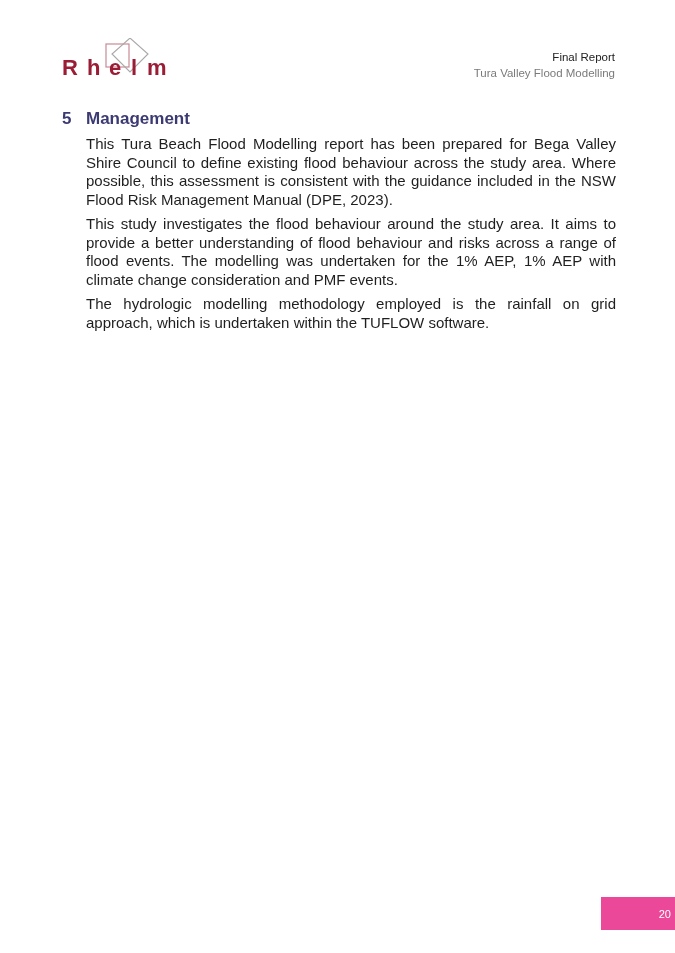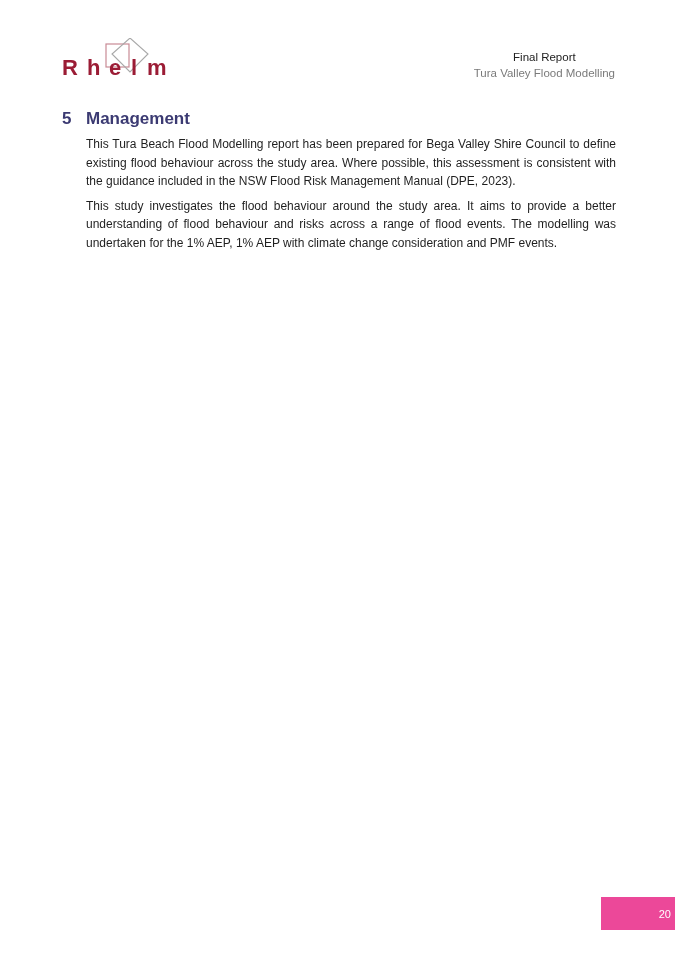--- a/index.html
+++ b/index.html
@@ -20,21 +20,21 @@
       left: 62px;
       top: 38px;
       width: 120px;
       height: 42px;
     }
     .logo svg { display: block; }
     .header-right {
       position: absolute;
       right: 60px;
       top: 49px;
-      text-align: center;
+      text-align: right;
       line-height: 16px;
     }
     .header-title {
       font-size: 11.5px;
       color: #222222;
     }
     .header-subtitle {
       font-size: 11.5px;
       color: #7a7a7a;
     }
@@ -50,21 +50,21 @@
     }
     .section-number { width: 10px; }
     .content {
       position: absolute;
       left: 86px;
       top: 135px;
       width: 530px;
     }
     .content p {
       margin: 0 0 6px 0;
-      font-size: 12px;
+      font-size: 15px;
       line-height: 18.5px;
       text-align: justify;
       color: #1f1f1f;
     }
     .page-number-box {
       position: absolute;
       left: 601px;
       top: 897px;
       width: 90px;
       height: 33px;
@@ -102,15 +102,16 @@
 </div>
 
 <div class="section-heading">
   <span class="section-number">5</span>
   <span>Management</span>
 </div>
 
 <div class="content">
   <p>This Tura Beach Flood Modelling report has been prepared for Bega Valley Shire Council to define existing flood behaviour across the study area.  Where possible, this assessment is consistent with the guidance included in the NSW Flood Risk Management Manual (DPE, 2023).</p>
   <p>This study investigates the flood behaviour around the study area. It aims to provide a better understanding of flood behaviour and risks across a range of flood events. The modelling was undertaken for the 1% AEP, 1% AEP with climate change consideration and PMF events.</p>
+  <p>The hydrologic modelling methodology employed is the rainfall on grid approach, which is undertaken within the TUFLOW software.</p>
 </div>
 
 <div class="page-number-box">20</div>
 
 </body></html>

